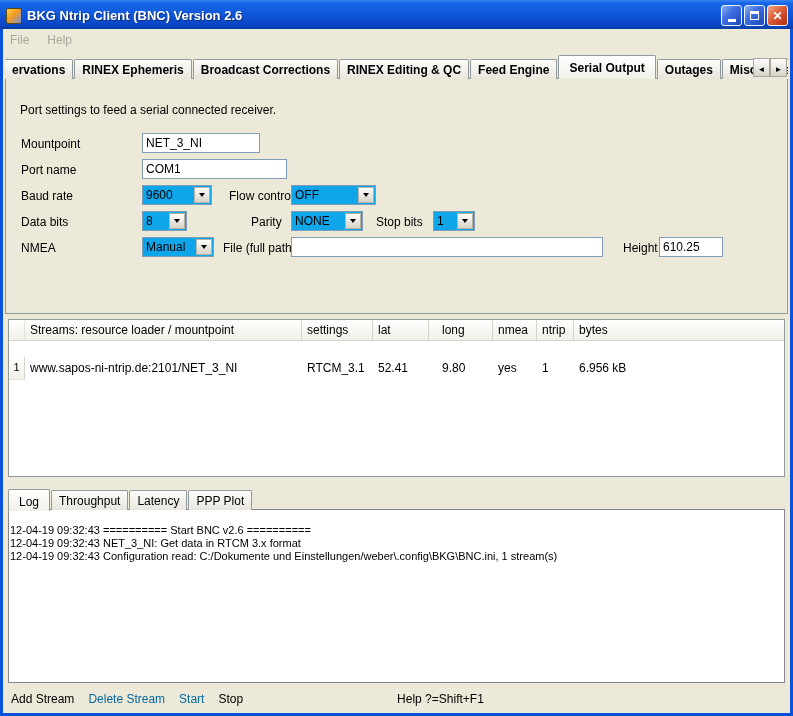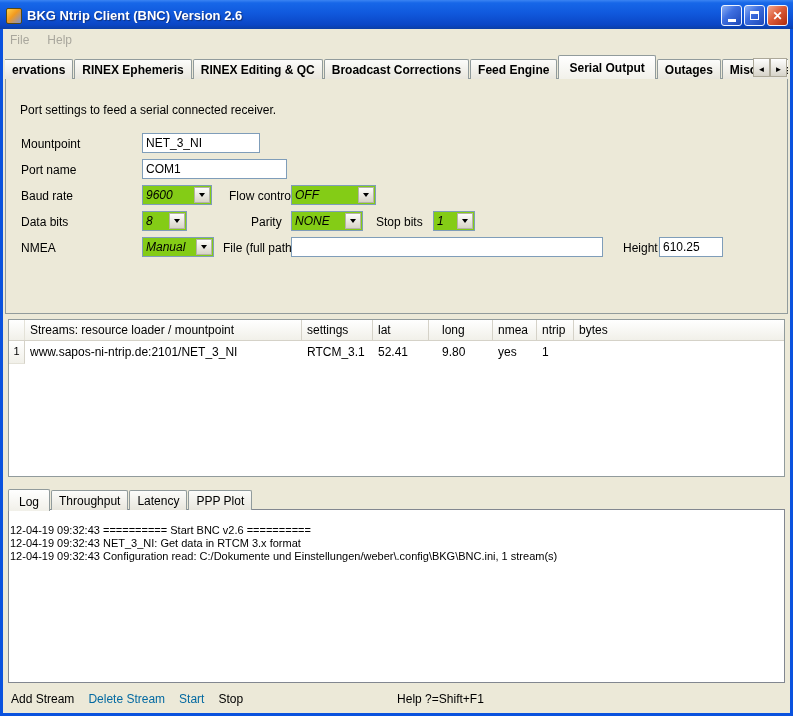--- a/index.html
+++ b/index.html
@@ -47,32 +47,32 @@
     display:flex; align-items:center; justify-content:center; padding:0; }
   .arr-l::before { content:"◄"; font-size:8px; }
   .arr-r::before { content:"►"; font-size:8px; }
 
   
   .pane { position:absolute; top:78px; left:2px; width:783px; height:236px;
     border:1px solid #919b9c; background:#ece9d8; }
   .fl { position:absolute; font-size:12px; white-space:nowrap; }
   .txt { position:absolute; height:20px; border:1px solid #7f9db9; background:#fff;
     font-family:"Liberation Sans",sans-serif; font-size:12px; padding:1px 3px; }
-  .combo { position:absolute; height:20px; border:1px solid #7f9db9; background:#84cc16;
-    display:flex; align-items:center;font-style:italic; }
+  .combo { position:absolute; height:20px; border:1px solid #7f9db9; background:#0ea5e9;
+    display:flex; align-items:center; }
   .combo-text { flex:1; padding-left:3px; font-size:12px; overflow:hidden; white-space:nowrap; }
   .combo-btn { width:16px; height:16px; margin:1px; flex:none;
     border:1px solid #b5b2a8; background:linear-gradient(180deg,#fdfdfb,#d8d4c8);
     display:flex; align-items:center; justify-content:center; }
   .tri { width:0; height:0; border-left:3px solid transparent; border-right:3px solid transparent;
     border-top:4px solid #000; }
 
   
   .streams { position:absolute; top:319px; left:5px; width:777px; height:158px;
-    border:1px solid #919b9c; background:#fff; display:flex; flex-direction:column; }
+    border:1px solid #919b9c; background:#fff; display:flex; flex-direction:column;gap:16px; }
   .thead { display:flex; height:21px; background:linear-gradient(180deg,#ffffff,#f1f0e9);
     border-bottom:1px solid #d5d2c8; flex:none; }
   .corner { width:16px; flex:none; border-right:1px solid #e4e2d8; }
   .th { padding:3px 0 0 5px; font-size:12px; border-right:1px solid #d5d2c8;
     white-space:nowrap; overflow:hidden; }
   .trow { display:flex; height:23px; flex:none; }
   .gutter { width:16px; flex:none; font-size:11px; text-align:center; padding-top:4px;
     background:linear-gradient(180deg,#ffffff,#f1f0e9);
     border-right:1px solid #d5d2c8; border-bottom:1px solid #e4e2d8; }
   .td { padding:4px 0 0 5px; font-size:12px; white-space:nowrap; overflow:hidden; }
@@ -119,22 +119,22 @@
   </div>
 
   <div class="menubar">
     <span class="menu-item">File</span>
     <span class="menu-item">Help</span>
   </div>
 
   <div class="tabbar">
     <span class="tab first">ervations</span>
     <span class="tab">RINEX Ephemeris</span>
+    <span class="tab">Broadcast Corrections</span>
     <span class="tab">RINEX Editing &amp; QC</span>
-    <span class="tab">Broadcast Corrections</span>
     <span class="tab">Feed Engine</span>
     <span class="tab selected">Serial Output</span>
     <span class="tab">Outages</span>
     <span class="tab">Miscellaneous</span>
   </div>
   <div class="tab-scrollers">
     <button class="tab-arrow">
         <span class="arr-l"></span>
       </button>
     <button class="tab-arrow">
@@ -213,20 +213,21 @@
       <div class="th c7">bytes</div>
     </div>
     <div class="trow">
       <div class="gutter">1</div>
       <div class="td c1">www.sapos-ni-ntrip.de:2101/NET_3_NI</div>
       <div class="td c2">RTCM_3.1</div>
       <div class="td c3">52.41</div>
       <div class="td c4">9.80</div>
       <div class="td c5">yes</div>
       <div class="td c6">1</div>
+      <div class="td c7">6.956 kB</div>
     </div>
     <div class="tfill"></div>
   </div>
 
   <div class="btabs">
     <span class="tab selected">Log</span>
     <span class="tab">Throughput</span>
     <span class="tab">Latency</span>
     <span class="tab">PPP Plot</span>
   </div>

